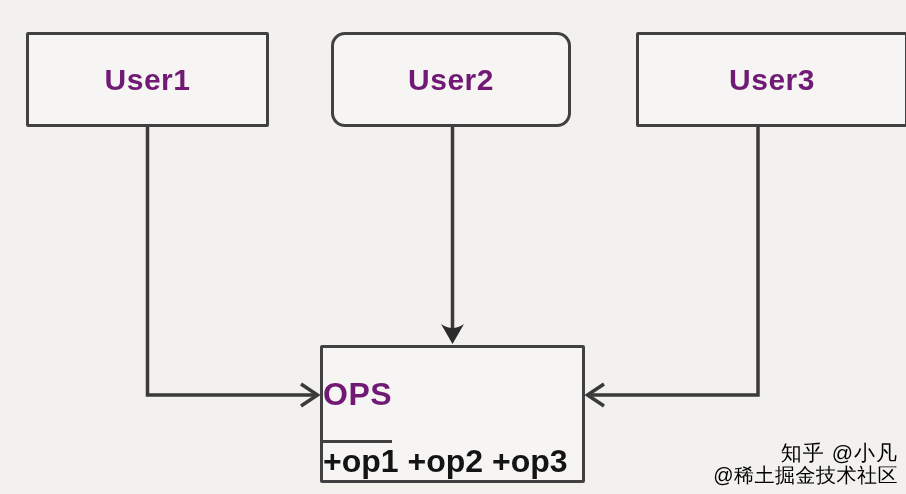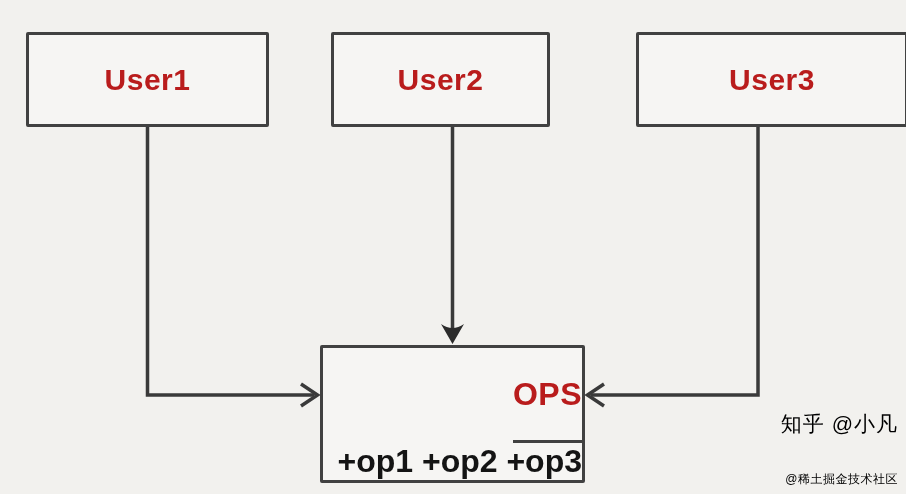--- a/index.html
+++ b/index.html
@@ -21,34 +21,34 @@
     background: #f6f5f3;
     border: 3px solid #414141;
     border-radius: 2px;
     display: flex;
     align-items: center;
     justify-content: center;
   }
   .node-label {
     font-weight: bold;
     font-size: 30px;
-    color: #b91c1c;
+    color: #701a75;
     letter-spacing: 0.5px;
   }
   #node-user1 { left: 26px;  top: 32px; width: 243px; height: 95px; }
-  #node-user2 { left: 331px; top: 32px; width: 219px; height: 95px; }
+  #node-user2 { left: 331px; top: 32px; width: 240px; height: 95px; border-radius: 14px; }
   #node-user3 { left: 636px; top: 32px; width: 272px; height: 95px; }
 
   #node-ops {
     left: 320px;
     top: 345px;
     width: 265px;
     height: 138px;
     flex-direction: column;
-    align-items: flex-end;
+    align-items: flex-start;
     justify-content: flex-start;
     padding: 0;
   }
   .ops-title-compartment {
     height: 95px;
     display: flex;
     align-items: center;
     justify-content: center;
     border-bottom: 3px solid #414141;
   }
@@ -76,21 +76,21 @@
   .watermark {
     position: absolute;
     right: 8px;
     bottom: 8px;
     text-align: right;
     color: #000000;
     line-height: 1.1;
     user-select: none;
   }
   .watermark-line1 { font-size: 21px; letter-spacing: 1px; }
-  .watermark-line2 { font-size: 12px; letter-spacing: 0.5px; margin-top: 38px; }
+  .watermark-line2 { font-size: 20px; letter-spacing: 0.5px; }
 </style>
 </head>
 <body>
 
 <div id="stage">
 
   <svg id="connector-layer" viewBox="0 0 906 494" xmlns="http://www.w3.org/2000/svg">
 
     <g>
       <path d="M147.5 127 V395 H314" fill="none" stroke="#3a3a3a" stroke-width="3.5"></path>

